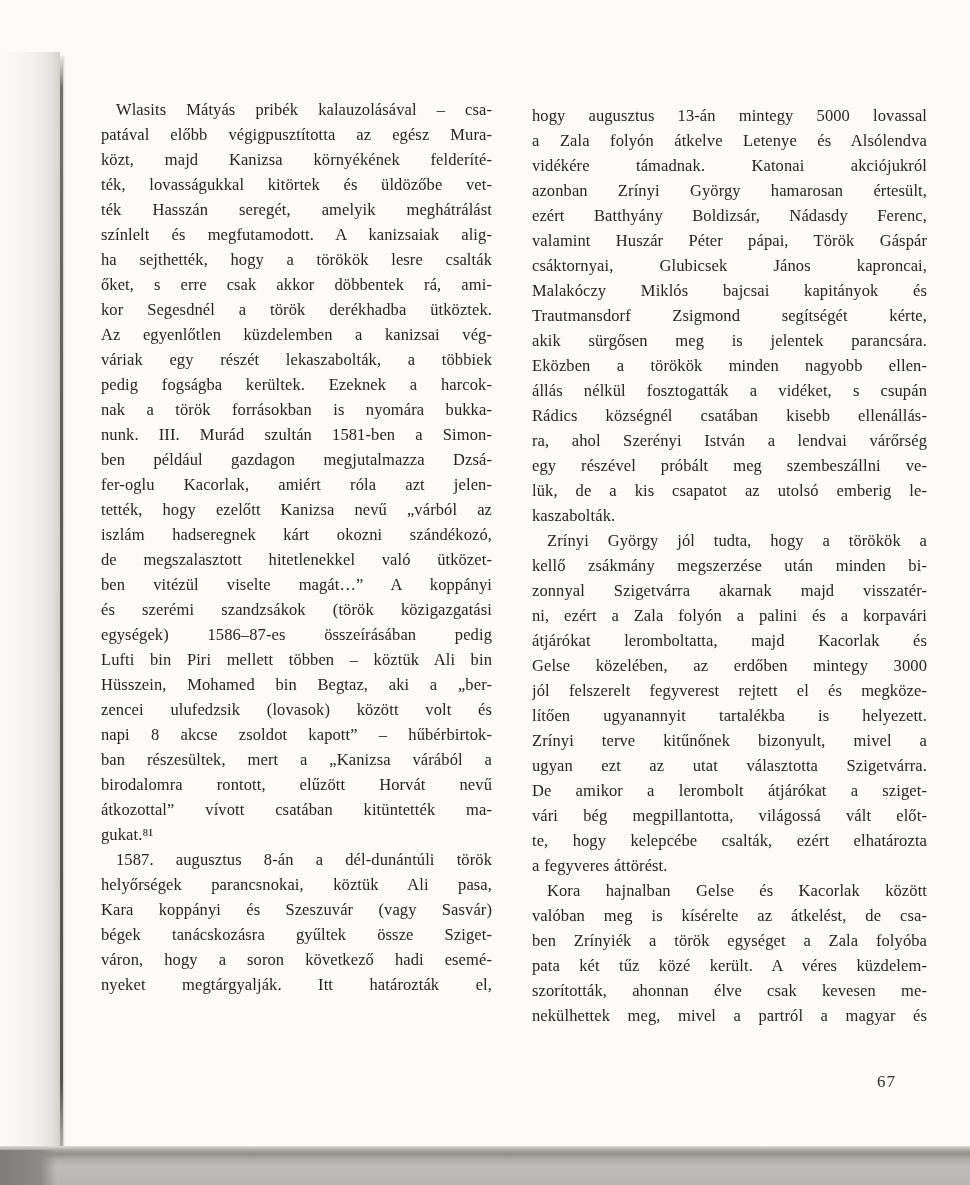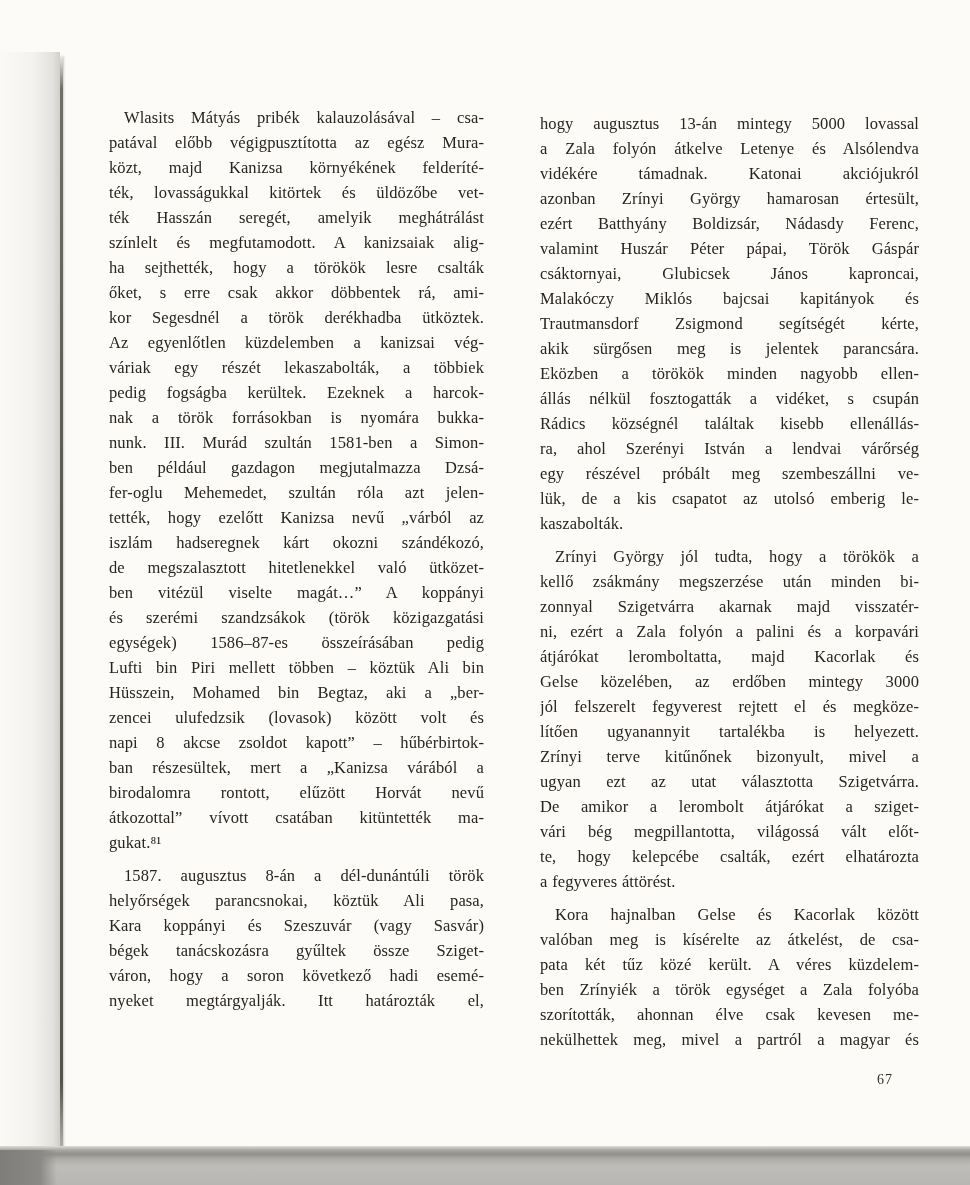--- a/index.html
+++ b/index.html
@@ -50,37 +50,37 @@
     width: 57px; height: 35px;
     background: linear-gradient(to right, #7f7d79 0%, #8b8985 70%, rgba(139,137,133,0) 100%);
   }
   
   .column {
     position: absolute;
     color: #282420;
   }
   .column.left  { left: 101px; top: 97px;  width: 391px; }
   .column.right { left: 532px; top: 103px; width: 395px; }
-  .paragraph { margin: 8px; }
+  .paragraph { margin: 0; }
   .line {
     font-size: 16.5px;
     line-height: 25px;
     height: 25px;
     overflow: hidden;
     text-align: justify;
     text-align-last: justify;
     letter-spacing: 0.1px;
     word-spacing: 0.5px;
   }
   .line.end { text-align-last: left; }
   .line.indent { text-indent: 15px; }
   .page-number {
     position: absolute;
     left: 877px; top: 1072px;
-    font-size: 14px;
+    font-size: 17px;
     color: #34302b;
     letter-spacing: 1px;
   }
 </style>
 </head>
 <body>
 
 <div class="canvas">
   <div class="left-strip"></div>
   <div class="spine-line"></div>
@@ -95,21 +95,21 @@
         <div class="line">színlelt és megfutamodott. A kanizsaiak alig-</div>
         <div class="line">ha sejthették, hogy a törökök lesre csalták</div>
         <div class="line">őket, s erre csak akkor döbbentek rá, ami-</div>
         <div class="line">kor Segesdnél a török derékhadba ütköztek.</div>
         <div class="line">Az egyenlőtlen küzdelemben a kanizsai vég-</div>
         <div class="line">váriak egy részét lekaszabolták, a többiek</div>
         <div class="line">pedig fogságba kerültek. Ezeknek a harcok-</div>
         <div class="line">nak a török forrásokban is nyomára bukka-</div>
         <div class="line">nunk. III. Murád szultán 1581-ben a Simon-</div>
         <div class="line">ben például gazdagon megjutalmazza Dzsá-</div>
-        <div class="line">fer-oglu Mehemedet, szultán róla azt jelen-</div>
+        <div class="line">fer-oglu Kacorlak, amiért róla azt jelen-</div>
         <div class="line">tették, hogy ezelőtt Kanizsa nevű „várból az</div>
         <div class="line">iszlám hadseregnek kárt okozni szándékozó,</div>
         <div class="line">de megszalasztott hitetlenekkel való ütközet-</div>
         <div class="line">ben vitézül viselte magát…” A koppányi</div>
         <div class="line">és szerémi szandzsákok (török közigazgatási</div>
         <div class="line">egységek) 1586–87-es összeírásában pedig</div>
         <div class="line">Lufti bin Piri mellett többen – köztük Ali bin</div>
         <div class="line">Hüsszein, Mohamed bin Begtaz, aki a „ber-</div>
         <div class="line">zencei ulufedzsik (lovasok) között volt és</div>
         <div class="line">napi 8 akcse zsoldot kapott” – hűbérbirtok-</div>
@@ -134,21 +134,21 @@
         <div class="line">vidékére támadnak. Katonai akciójukról</div>
         <div class="line">azonban Zrínyi György hamarosan értesült,</div>
         <div class="line">ezért Batthyány Boldizsár, Nádasdy Ferenc,</div>
         <div class="line">valamint Huszár Péter pápai, Török Gáspár</div>
         <div class="line">csáktornyai, Glubicsek János kaproncai,</div>
         <div class="line">Malakóczy Miklós bajcsai kapitányok és</div>
         <div class="line">Trautmansdorf Zsigmond segítségét kérte,</div>
         <div class="line">akik sürgősen meg is jelentek parancsára.</div>
         <div class="line">Eközben a törökök minden nagyobb ellen-</div>
         <div class="line">állás nélkül fosztogatták a vidéket, s csupán</div>
-        <div class="line">Rádics községnél találtak kisebb ellenállás-</div>
+        <div class="line">Rádics községnél csatában kisebb ellenállás-</div>
         <div class="line">ra, ahol Szerényi István a lendvai várőrség</div>
         <div class="line">egy részével próbált meg szembeszállni ve-</div>
         <div class="line">lük, de a kis csapatot az utolsó emberig le-</div>
         <div class="line end">kaszabolták.</div>
       </div>
       <div class="paragraph">
         <div class="line indent">Zrínyi György jól tudta, hogy a törökök a</div>
         <div class="line">kellő zsákmány megszerzése után minden bi-</div>
         <div class="line">zonnyal Szigetvárra akarnak majd visszatér-</div>
         <div class="line">ni, ezért a Zala folyón a palini és a korpavári</div>
@@ -159,22 +159,22 @@
         <div class="line">Zrínyi terve kitűnőnek bizonyult, mivel a</div>
         <div class="line">ugyan ezt az utat választotta Szigetvárra.</div>
         <div class="line">De amikor a lerombolt átjárókat a sziget-</div>
         <div class="line">vári bég megpillantotta, világossá vált előt-</div>
         <div class="line">te, hogy kelepcébe csalták, ezért elhatározta</div>
         <div class="line end">a fegyveres áttörést.</div>
       </div>
       <div class="paragraph">
         <div class="line indent">Kora hajnalban Gelse és Kacorlak között</div>
         <div class="line">valóban meg is kísérelte az átkelést, de csa-</div>
+        <div class="line">ben Zrínyiék a török egységet a Zala folyóba</div>
         <div class="line">pata két tűz közé került. A véres küzdelem-</div>
-        <div class="line">ben Zrínyiék a török egységet a Zala folyóba</div>
         <div class="line">szorították, ahonnan élve csak kevesen me-</div>
         <div class="line">nekülhettek meg, mivel a partról a magyar és</div>
       </div>
     </div>
 
   <div class="page-number">67</div>
 
   <div class="bottom-band"></div>
   <div class="bottom-corner"></div>
 </div>

